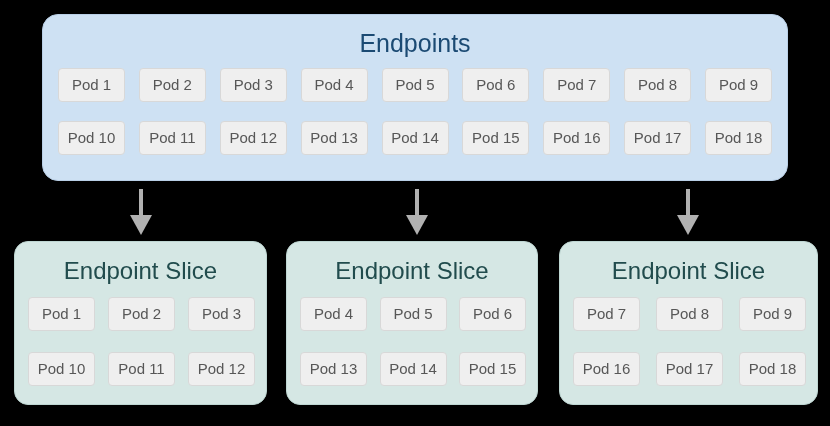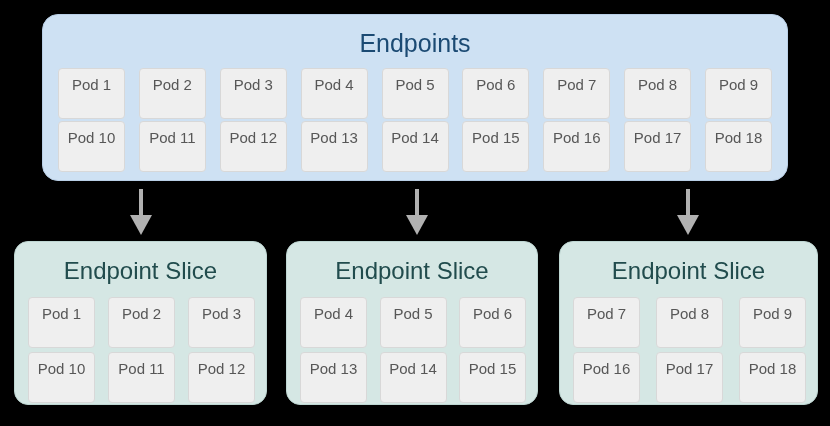--- a/index.html
+++ b/index.html
@@ -48,21 +48,21 @@
   .endpoints-box .pod-row {
     left: 15px;
     right: 15px;
   }
   .endpoints-box .row-a { top: 53px; }
   .endpoints-box .row-b { top: 106px; }
 
   
   .pod {
     width: 67px;
-    height: 51px;
+    height: 34px;
     line-height: 32px;
     box-sizing: border-box;
     background: var(--pod-bg, #efefef);
     border: 1px solid var(--pod-border, #d8d8d8);
     border-radius: 4px;
     text-align: center;
     font-size: 15px;
     color: var(--pod-text, #575757);
     flex: none;
   }

